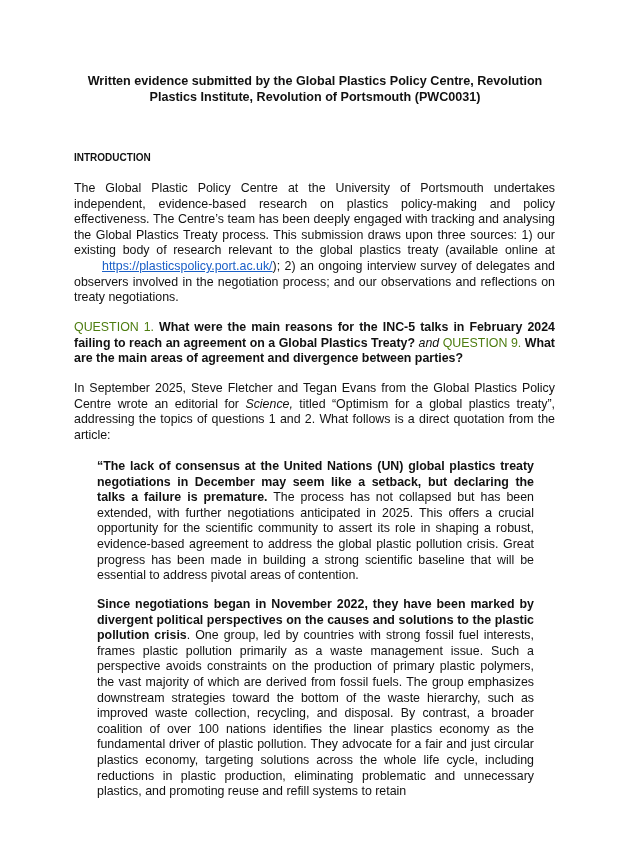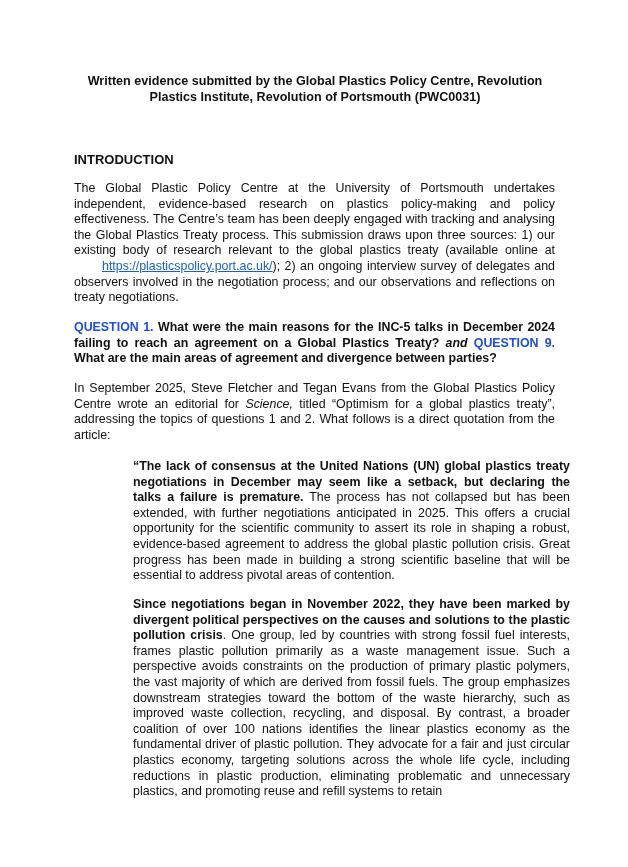--- a/index.html
+++ b/index.html
@@ -1,44 +1,44 @@
 <!DOCTYPE html>
 <html><head>
 <meta charset="utf-8">
 <style>
   html, body { margin: 0; padding: 0; background: #ffffff; }
   body { width: 628px; height: 867px; overflow: hidden; position: relative;
          font-family: "Liberation Sans", sans-serif; color: #111111; }
   .page { position: absolute; left: 0; top: 0; width: 628px; height: 867px; background: #fff; }
   .title { position: absolute; left: 60px; width: 510px; top: 73px; text-align: center;
            font-weight: bold; font-size: 12.6px; line-height: 16px; }
-  .heading { position: absolute; left: 74px; top: 152px; font-weight: bold; font-size: 13px; }
+  .heading { position: absolute; left: 74px; top: 152px; font-weight: bold; font-size: 10px; }
   .para { position: absolute; left: 74px; width: 481px; font-size: 12.4px; line-height: 15.6px;
           text-align: justify; }
   .quote { position: absolute; left: 97px; width: 437px; font-size: 12.4px; line-height: 15.6px;
-           text-align: justify; margin-left: 36px; }
-  .red { color: #1d4ed8; font-weight: bold; }
+           text-align: justify; }
+  .red { color: #4d7c0f; font-weight: normal; }
   .bold { font-weight: bold; }
   a.link { color: #1a5fc7; text-decoration: underline; margin-left: 28px; }
 </style>
 </head>
 <body>
 
 <div class="page">
 
   <div class="title">
     <div>Written evidence submitted by the Global Plastics Policy Centre, Revolution</div>
     <div>Plastics Institute, Revolution of Portsmouth (PWC0031)</div>
   </div>
 
   <div class="heading">INTRODUCTION</div>
 
   <div class="para" style="top:181px;"><span>The Global Plastic Policy Centre at the University of Portsmouth undertakes independent, evidence-based research on plastics policy-making and policy effectiveness. The Centre’s team has been deeply engaged with tracking and analysing the Global Plastics Treaty process. This submission draws upon three sources: 1) our existing body of research relevant to the global plastics treaty (available online at </span><a class="link">https://plasticspolicy.port.ac.uk/</a><span>); 2) an ongoing interview survey of delegates and observers involved in the negotiation process; and our observations and reflections on treaty negotiations.</span></div>
 
-  <div class="para bold" style="top:320px;"><span class="red">QUESTION 1.</span><span> What were the main reasons for the INC-5 talks in December 2024 failing to reach an agreement on a Global Plastics Treaty? </span><i style="font-weight:bold">and</i> <span class="red">QUESTION 9.</span><span> What are the main areas of agreement and divergence between parties?</span></div>
+  <div class="para bold" style="top:320px;"><span class="red">QUESTION 1.</span><span> What were the main reasons for the INC-5 talks in February 2024 failing to reach an agreement on a Global Plastics Treaty? </span><i style="font-weight:normal">and</i> <span class="red">QUESTION 9.</span><span> What are the main areas of agreement and divergence between parties?</span></div>
 
   <div class="para" style="top:381px;"><span>In September 2025, Steve Fletcher and Tegan Evans from the Global Plastics Policy Centre wrote an editorial for </span><i>Science,</i><span> titled “Optimism for a global plastics treaty”, addressing the topics of questions 1 and 2.  What follows is a direct quotation from the article:</span></div>
 
   <div class="quote" style="top:459px;"><span class="bold">“The lack of consensus at the United Nations (UN) global plastics treaty negotiations in December may seem like a setback, but declaring the talks a failure is premature.</span><span> The process has not collapsed but has been extended, with further negotiations anticipated in 2025. This offers a crucial opportunity for the scientific community to assert its role in shaping a robust, evidence-based agreement to address the global plastic pollution crisis. Great progress has been made in building a strong scientific baseline that will be essential to address pivotal areas of contention.</span></div>
 
   <div class="quote" style="top:597px;"><span class="bold">Since negotiations began in November 2022, they have been marked by divergent political perspectives on the causes and solutions to the plastic pollution crisis</span><span>. One group, led by countries with strong fossil fuel interests, frames plastic pollution primarily as a waste management issue. Such a perspective avoids constraints on the production of primary plastic polymers, the vast majority of which are derived from fossil fuels. The group emphasizes downstream strategies toward the bottom of the waste hierarchy, such as improved waste collection, recycling, and disposal. By contrast, a broader coalition of over 100 nations identifies the linear plastics economy as the fundamental driver of plastic pollution. They advocate for a fair and just circular plastics economy, targeting solutions across the whole life cycle, including reductions in plastic production, eliminating problematic and unnecessary plastics, and promoting reuse and refill systems to retain</span></div>
 
 </div>
 
 </body></html>

